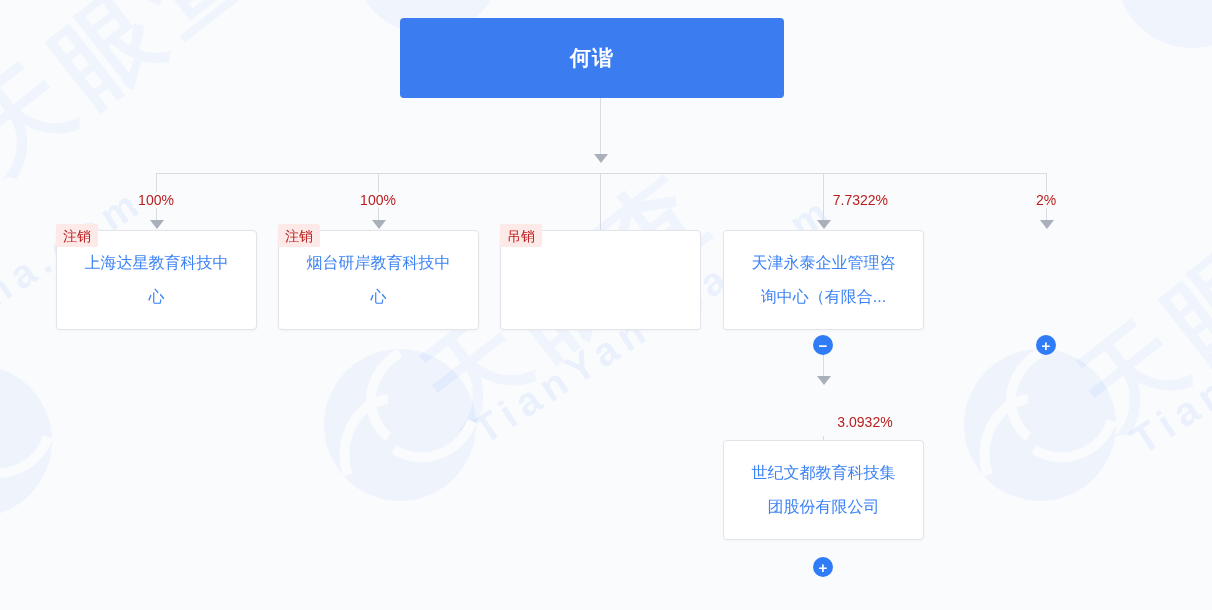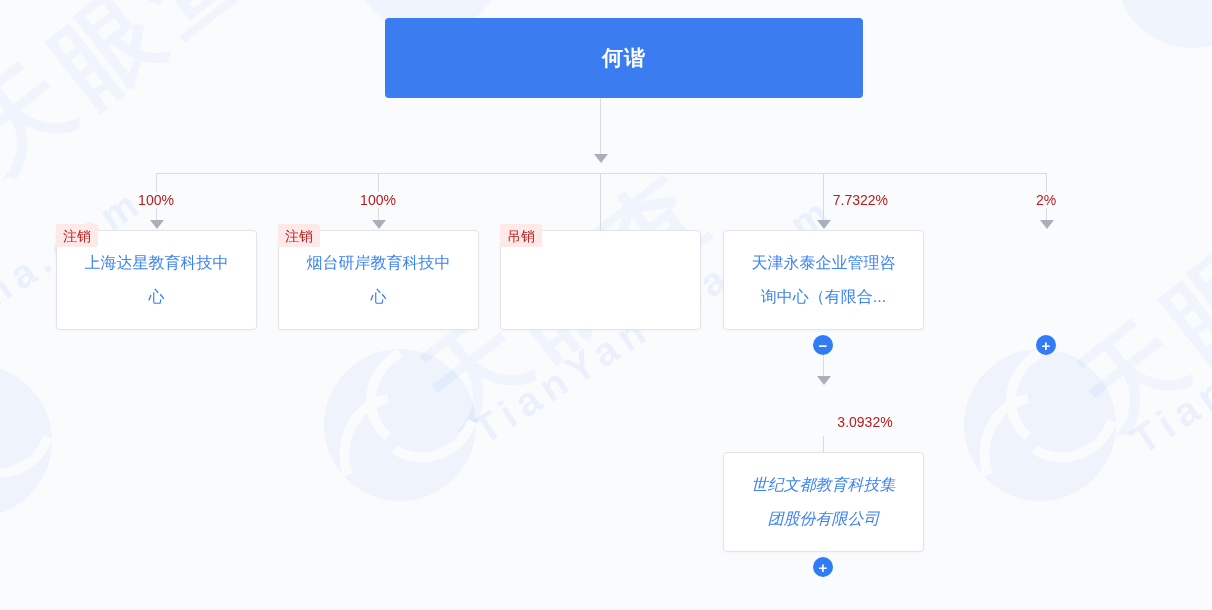--- a/index.html
+++ b/index.html
@@ -31,21 +31,21 @@
     font-size:14px;color:#b91c1c;
   }
   .pct span{background:#fafbfd;padding:0 5px;}
   
   .node{
     position:absolute;width:201px;height:100px;background:#ffffff;
     border:1px solid #e2e4e9;border-radius:4px;z-index:2;
     box-shadow:0 1px 3px rgba(40,60,90,0.04);cursor:pointer;
   }
   .node-root{
-    position:absolute;left:385px;top:18px;width:478px;height:80px;
+    position:absolute;left:400px;top:18px;width:384px;height:80px;
     background:#3b7cf0;border-radius:4px;z-index:2;display:flex;
     align-items:center;justify-content:center;cursor:pointer;
   }
   .node-root span{color:#ffffff;font-size:21px;font-weight:700;letter-spacing:1px;}
   .node .cname{
     display:block;padding:15px 25px 0;text-align:center;
     font-size:16px;line-height:34px;color:#3b82f6;
   }
   .badge{
     position:absolute;top:-7px;left:-1px;z-index:3;
@@ -143,20 +143,20 @@
   </button>
   <button class="cbtn" style="left:1046px;top:335px;">
     <span>+</span>
   </button>
 
   <div class="vline" style="left:823px;top:355px;height:21px;"></div>
   <div class="arrow" style="left:824px;top:376px;"></div>
   <div class="pct" style="left:865px;top:414px;"><span>3.0932%</span></div>
   <div class="vline" style="left:823px;top:436px;height:16px;"></div>
 
-  <div class="node" style="left:723px;top:452px;font-style:italic;">
+  <div class="node" style="left:723px;top:440px;">
     <span class="cname">世纪文都教育科技集团股份有限公司</span>
   </div>
   <button class="cbtn" style="left:823px;top:557px;">
     <span>+</span>
   </button>
 
 </div>
 
 </body></html>

